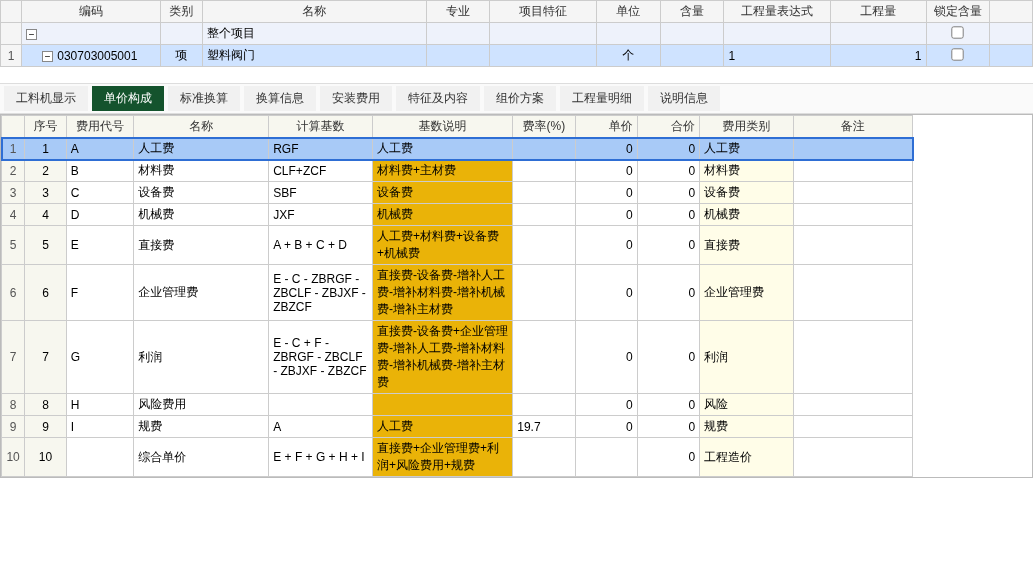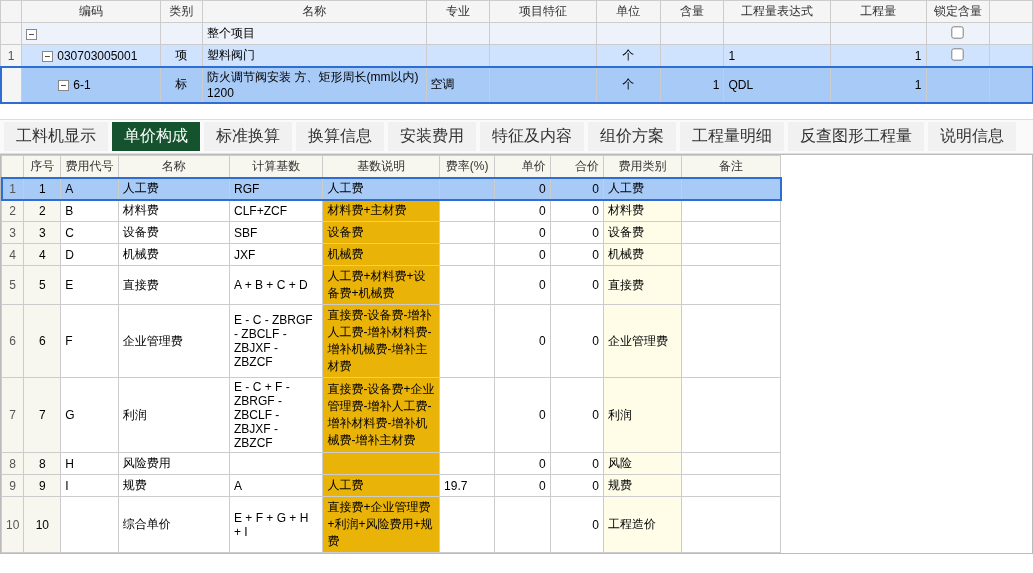--- a/index.html
+++ b/index.html
@@ -34,26 +34,26 @@
 .col-expr { width: 100px; }
 .col-eng { width: 90px; text-align: right; }
 .col-chk { width: 60px; }
 .col-last { width: 40px; }
 
 
 .divider { height: 16px; }
 
 
 .tab-bar { display: flex; align-items: center; border-top: 1px solid #ddd; border-bottom: 1px solid #ddd; background: #fafafa; padding: 2px 4px; }
-.tab { padding: 4px 12px; background: #f1f1f1; margin-right: 4px; cursor: pointer; font-size: 16px; color: #333; }
+.tab { padding: 4px 12px; background: #f1f1f1; margin-right: 4px; cursor: pointer; font-size: 12px; color: #333; }
 .tab.active { background: #14532d; color: #fff; }
 
 
 .bottom-wrap { border: 1px solid #bbb; }
-.bottom-grid { border-collapse: collapse; width: 780px; }
+.bottom-grid { border-collapse: collapse; width: 912px; }
 .bottom-grid th, .bottom-grid td { border: 1px solid #ccc; padding: 2px 4px; vertical-align: middle; height: 22px; }
 .bottom-grid th { background: #f7f7ef; font-weight: normal; text-align: center; color: #333; }
 .bottom-grid .rownum { background: #f7f7ef; width: 18px; text-align: center; color: #555; }
 .bottom-grid .b-seq { width: 40px; text-align: center; background: #f7f7ef; }
 .bottom-grid .b-code { width: 65px; }
 .bottom-grid .b-name { width: 130px; }
 .bottom-grid .b-basis { width: 100px; }
 .bottom-grid .b-explain { width: 135px; background: #eab308; }
 .bottom-grid .b-rate { width: 60px; }
 .bottom-grid .b-price { width: 60px; text-align: right; padding-left: 16px; }
@@ -106,49 +106,34 @@
         <td class="col-name ">塑料阀门</td>
         <td class="col-spec"></td>
         <td class="col-feat"></td>
         <td class="col-unit ">个</td>
         <td class="col-qty num-c "></td>
         <td class="col-expr">1</td>
         <td class="col-eng num-r ">1</td>
         <td class="col-chk checkbox-cell"><input type="checkbox" style=""></td>
         <td class="col-last"></td>
       </tr>
-      <tr class="row-sel-hi">
-        <td class="rownum"></td>
-        <td class="col-code indent2 "><span class="toggle">−</span>6-1</td>
-        <td class="col-type ">标</td>
-        <td class="col-name ">防火调节阀安装 方、矩形周长(mm以内) 1200</td>
-        <td class="col-spec">空调</td>
-        <td class="col-feat"></td>
-        <td class="col-unit ">个</td>
-        <td class="col-qty num-c ">1</td>
-        <td class="col-expr">QDL</td>
-        <td class="col-eng num-r ">1</td>
-        <td class="col-chk checkbox-cell"></td>
-        <td class="col-last"></td>
-      </tr>
     </tbody>
 </table>
 
 <div class="divider"></div>
 
 <div class="tab-bar" id="tab-bar">
     <div class="tab">工料机显示</div>
     <div class="tab active">单价构成</div>
     <div class="tab">标准换算</div>
     <div class="tab">换算信息</div>
     <div class="tab">安装费用</div>
     <div class="tab">特征及内容</div>
     <div class="tab">组价方案</div>
     <div class="tab">工程量明细</div>
-    <div class="tab">反查图形工程量</div>
     <div class="tab">说明信息</div>
   </div>
 
 <div class="bottom-wrap">
 <table class="bottom-grid">
 <thead>
 <tr>
   <th class="rownum"></th>
   <th class="b-seq">序号</th>
   <th class="b-code">费用代号</th>

